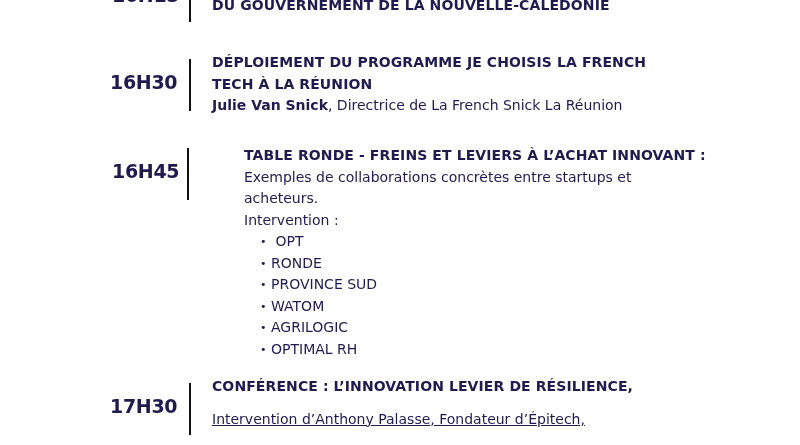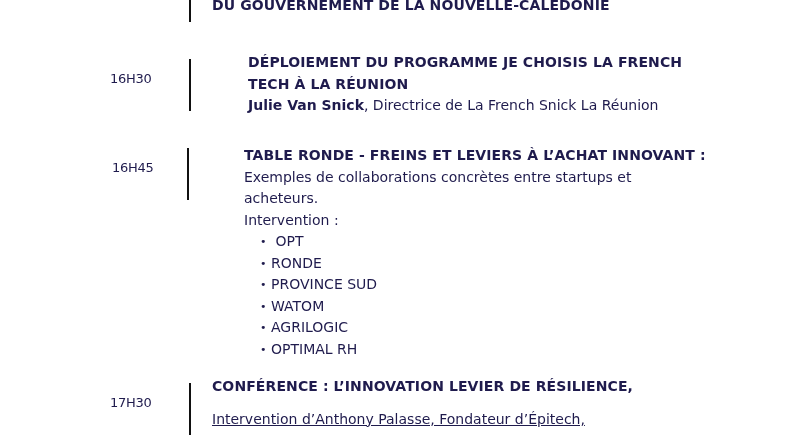--- a/index.html
+++ b/index.html
@@ -10,22 +10,22 @@
     body {
       width: 800px;
       height: 445px;
       position: relative;
       overflow: hidden;
       font-family: "DejaVu Sans", "Liberation Sans", sans-serif;
       color: #1f1b4d;
     }
     .time {
       position: absolute;
-      font-size: 13px;
-      font-weight: 400;
+      font-size: 19px;
+      font-weight: 700;
       color: #1f1b4d;
       letter-spacing: -0.3px;
     }
     .divider {
       position: absolute;
       width: 2px;
       background: #111111;
     }
     .block {
       position: absolute;
@@ -62,21 +62,21 @@
 <body>
 
 <div class="time" style="left:112px; top:-16px;">16H15</div>
 <div class="divider" style="left:189px; top:0px; height:22px;"></div>
 <div class="block" style="left:212px; top:-5px;">
   <div class="title">DU GOUVERNEMENT DE LA NOUVELLE-CALEDONIE</div>
 </div>
 
 <div class="time" style="left:110px; top:71px;">16H30</div>
 <div class="divider" style="left:189px; top:59px; height:52px;"></div>
-<div class="block" style="left:212px; top:52px;margin-left:36px;">
+<div class="block" style="left:212px; top:52px;">
   <div class="title">DÉPLOIEMENT DU PROGRAMME JE CHOISIS LA FRENCH</div>
   <div class="title">TECH À LA RÉUNION</div>
   <div><span class="speaker-name">Julie Van Snick</span><span>, Directrice de La French Snick La Réunion</span></div>
 </div>
 
 <div class="time" style="left:112px; top:160px;">16H45</div>
 <div class="divider" style="left:187px; top:148px; height:52px;"></div>
 <div class="block" style="left:209px; top:145px;margin-left:35px;">
   <div class="title">TABLE RONDE - FREINS ET LEVIERS À L’ACHAT INNOVANT :</div>
   <div>Exemples de collaborations concrètes entre startups et</div>

